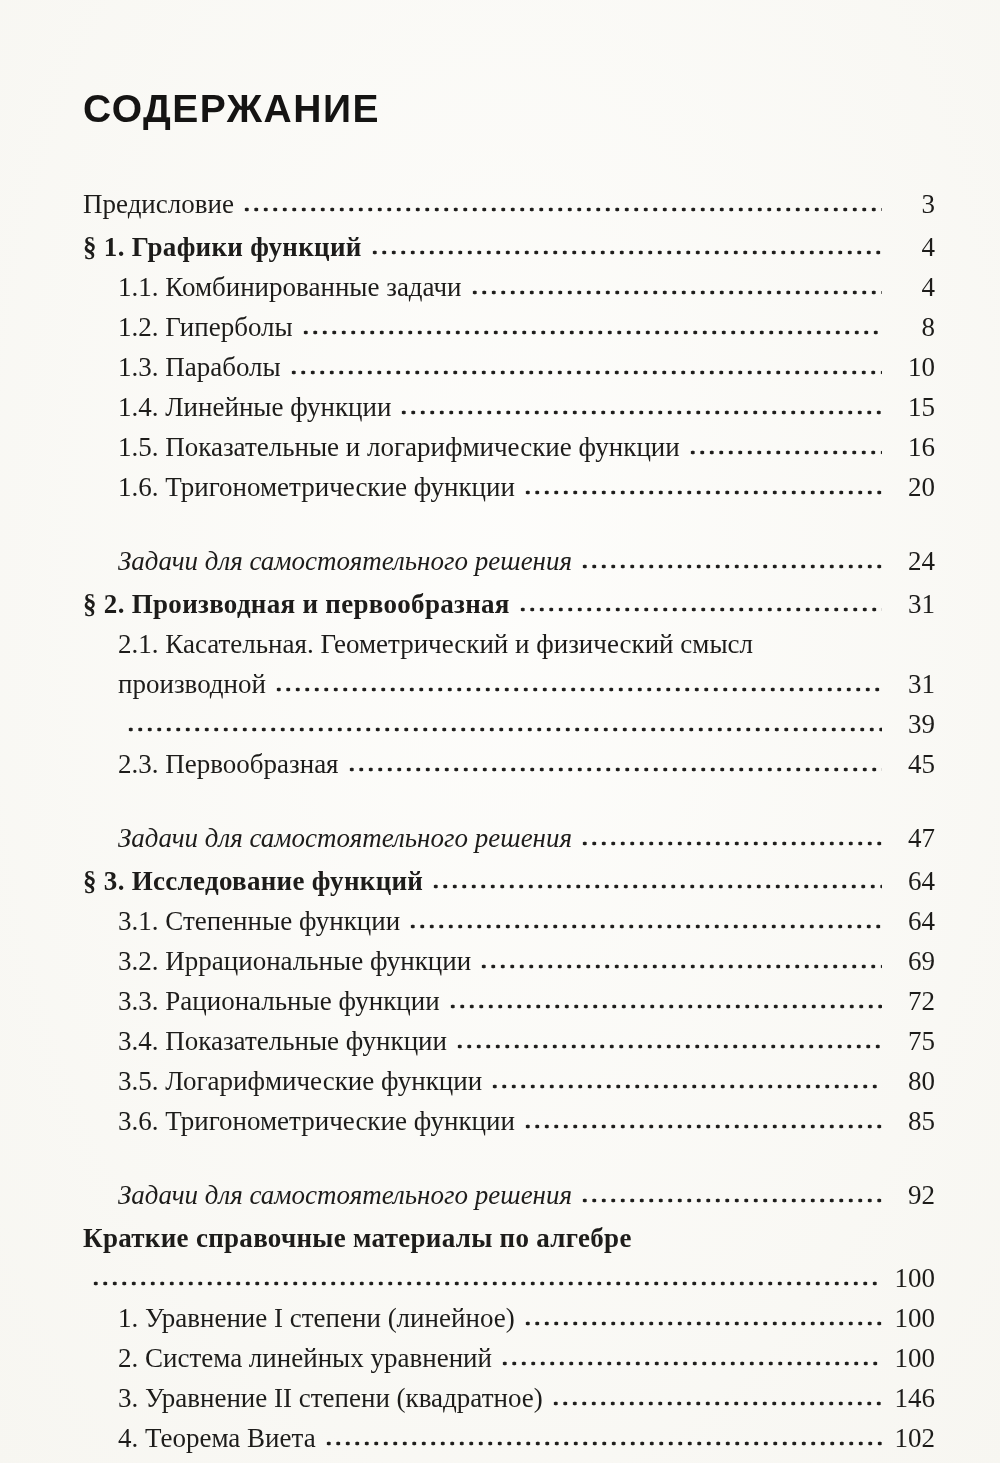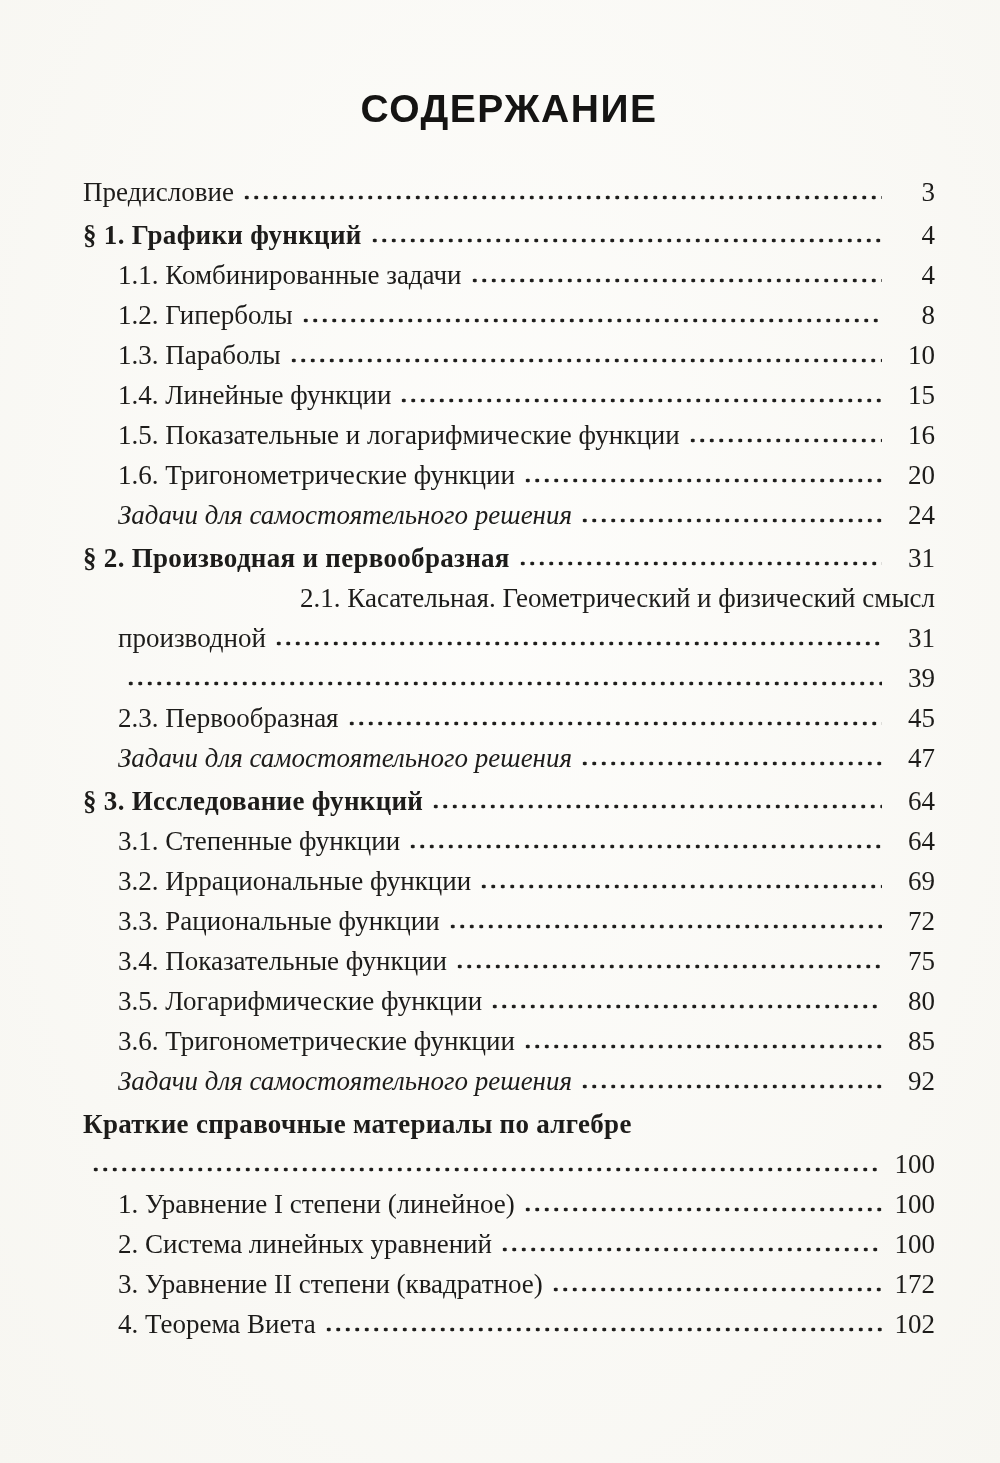--- a/index.html
+++ b/index.html
@@ -19,42 +19,42 @@
   .page {
     width: 1000px;
     height: 1463px;
     padding: 86px 65px 0 83px;
     background:
       radial-gradient(ellipse at 50% 40%, rgba(255,255,255,0.6), rgba(0,0,0,0.015)),
       var(--paper);
     position: relative;
   }
   .title {
-    margin: 0 0 40px 0;
-    text-align: center;
+    margin: 0 0 52px 0;
+    text-align: left;
     font-family: "Liberation Sans", sans-serif;
     font-weight: 700;
     font-size: 39px;
     line-height: 46px;
     letter-spacing: 1.5px;
     color: #151413;
   }
   .toc { width: 100%; }
   .entry { }
   .entry.section { margin-top: 3px; }
   .row {
     display: flex;
     align-items: baseline;
     font-size: 27px;
     line-height: 40px;
     white-space: nowrap;
   }
-  .indent1 .row { padding-left: 35px; justify-content: flex-end; }
+  .indent1 .row { padding-left: 35px; }
   .bold .label { font-weight: 700; letter-spacing: 0.3px; }
-  .italic .label { font-style: italic; }
+  .italic .label { font-style: italic; margin-top: 34px; }
   .label { flex: 0 0 auto; }
   .leader {
     flex: 1 1 auto;
     min-width: 14px;
     height: 7px;
     margin: 0 7px 0 8px;
     background-image: radial-gradient(circle, currentColor 1.7px, transparent 2.2px);
     background-size: 9.5px 7px;
     background-repeat: repeat-x;
     background-position: 0 bottom;
@@ -247,21 +247,21 @@
         <div class="row">
           <span class="label">2. Система линейных уравнений</span>
           <span class="leader"></span>
           <span class="pnum">100</span>
         </div>
       </div>
       <div class="entry plain indent1">
         <div class="row">
           <span class="label">3. Уравнение II степени (квадратное)</span>
           <span class="leader"></span>
-          <span class="pnum">172</span>
+          <span class="pnum">146</span>
         </div>
       </div>
       <div class="entry plain indent1">
         <div class="row">
           <span class="label">4. Теорема Виета</span>
           <span class="leader"></span>
           <span class="pnum">102</span>
         </div>
       </div>
     </div>

